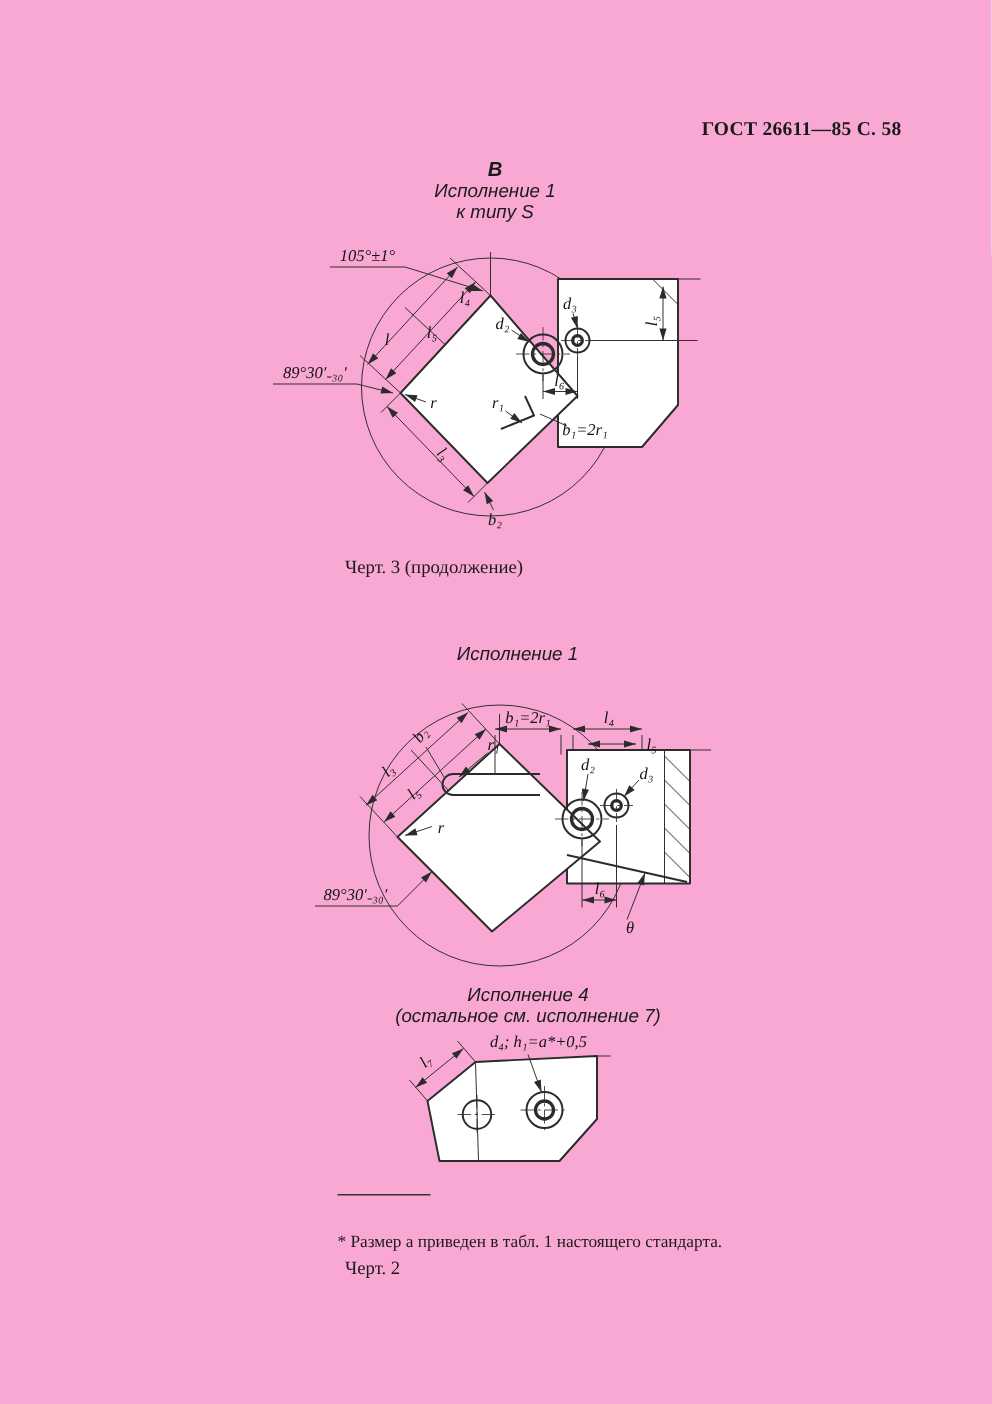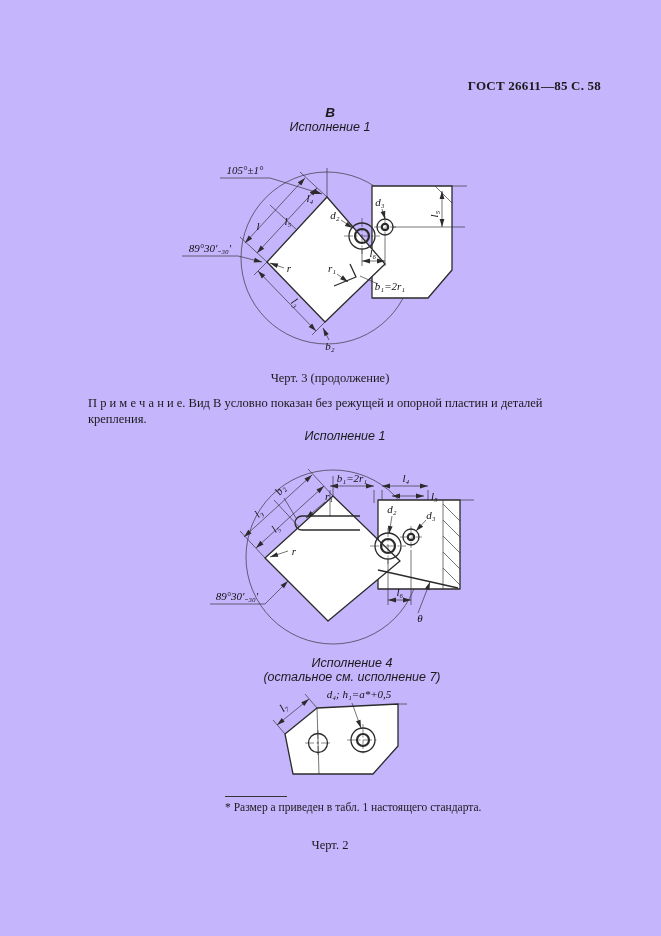--- a/index.html
+++ b/index.html
@@ -1,33 +1,33 @@
 <!DOCTYPE html>
 <html><head>
 <meta charset="utf-8">
 <style>
   html,body{margin:0;padding:0;background:#e8e8e8;}
   .page{
-    position:relative;width:661px;height:936px;background:#c4b5fd;
+    position:relative;width:661px;height:936px;background:#f9a8d4;
     margin:0 auto;overflow:hidden;
     font-family:"Liberation Serif", serif;color:#1a1a1a;
   }
   .abs{position:absolute;}
   .hdr{top:78px;right:60px;font-weight:bold;font-size:13px;letter-spacing:.2px;}
   .figtitle{font-family:"Liberation Sans", sans-serif;font-style:italic;font-size:12.5px;line-height:1.1;text-align:center;}
   .viewlbl{font-size:13.5px;font-weight:bold;}
   .fig1-titles{left:230px;top:106px;width:200px;}
   .fig2-titles{left:245px;top:430px;width:200px;}
   .fig3-titles{left:242px;top:657px;width:220px;}
-  .caption{font-size:12.5px;text-align:center;width:200px;left:230px;}
+  .caption{font-size:12.5px;text-align:left;width:200px;left:230px;}
   .cap-mid{top:371px;}
   .cap-bot{top:838px;}
   .note{left:88px;top:395px;width:492px;font-size:12.5px;line-height:1.3;}
   .footrule{left:225px;top:796px;width:62px;border-top:1px solid #333;height:0;}
-  .footnote{left:225px;top:801px;font-size:11.5px;}
+  .footnote{left:225px;top:822px;font-size:11.5px;}
   .pagenum{left:230px;top:863px;width:200px;text-align:center;font-size:12.5px;}
   svg{position:absolute;overflow:visible;}
   .fig1-svg{left:172px;top:158px;}
   .fig2-svg{left:190px;top:458px;}
   .fig3-svg{left:255px;top:686px;}
   .ln{stroke:#2b2b2b;stroke-width:1.3;fill:none;stroke-linejoin:round;}
   .fillw{fill:#ffffff;stroke:#2b2b2b;stroke-width:1.3;stroke-linejoin:round;}
   .thin{stroke:#2b2b2b;stroke-width:.65;fill:none;}
   .bold{stroke:#2b2b2b;stroke-width:2.2;fill:none;}
   .cl{stroke:#2b2b2b;stroke-width:.55;fill:none;stroke-dasharray:9 2.5 2 2.5;}
@@ -37,20 +37,21 @@
 </head>
 <body>
 
 <div class="page">
 
   <div class="abs hdr">ГОСТ 26611—85 С. 58</div>
 
   <div class="abs figtitle fig1-titles">
     <div class="viewlbl">В</div>
     <div>Исполнение 1</div>
+    <div>к типу S</div>
   </div>
 
   <svg class="fig1-svg" width="300" height="218" viewBox="0 0 300 218" role="img">
 
     <circle cx="155" cy="100" r="86" class="thin"></circle>
 
     <g>
       <polygon class="fillw" points="200,28 280,28 280,112 256,140 200,140"></polygon>
       <line class="thin" x1="263" y1="28" x2="280" y2="45"></line>
       <line class="thin" x1="280" y1="28" x2="295" y2="28"></line>
@@ -156,21 +157,20 @@
     <text class="dim" x="163" y="61" text-anchor="middle">d₂</text>
     <g>
       <line class="thin" x1="210" y1="51" x2="213" y2="61"></line>
       <path class="ah" d="M0,0 L-8,2.4 L-8,-2.4 Z" transform="translate(213,61) rotate(75)"></path>
     </g>
     <text class="dim" x="208" y="48" text-anchor="middle">d₃</text>
   </svg>
 
   <div class="abs caption cap-mid">Черт. 3 (продолжение)</div>
 
-  <div class="abs note">П р и м е ч а н и е.  Вид В условно показан без режущей и опорной пластин и деталей крепления.</div>
 
   <div class="abs figtitle fig2-titles">
     <div>Исполнение 1</div>
   </div>
 
   <svg class="fig2-svg" width="292" height="208" viewBox="0 0 292 208" role="img">
     <circle cx="143" cy="99" r="87" class="thin"></circle>
 
     <g>
       <polygon class="fillw" points="188,42 270,42 270,131 188,131"></polygon>

